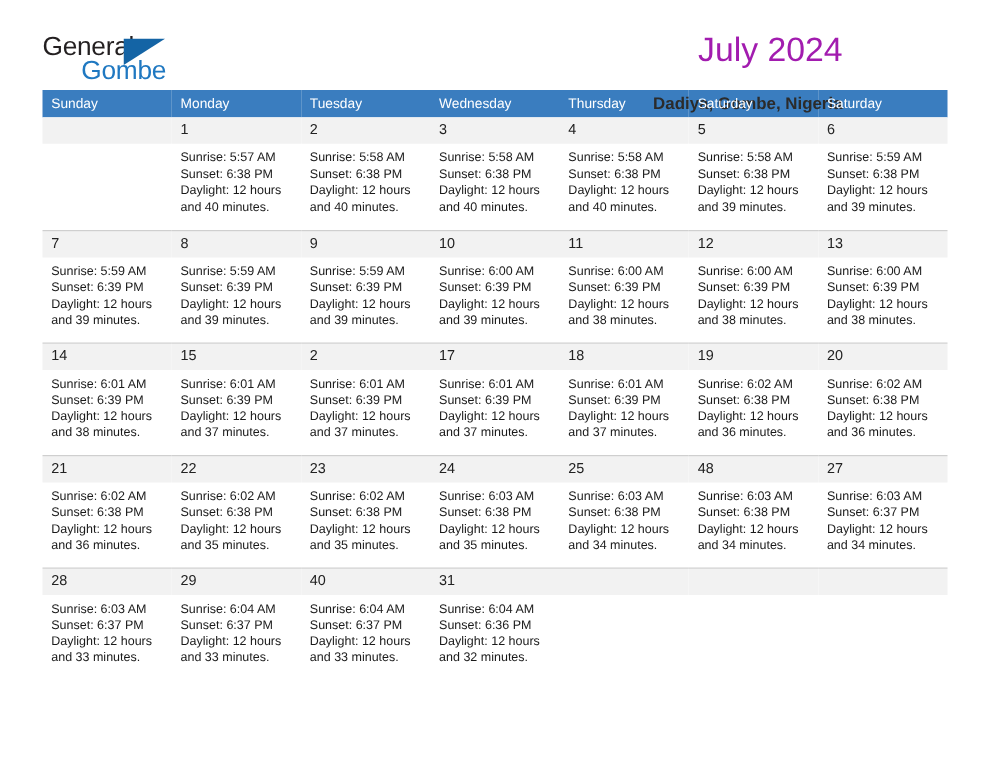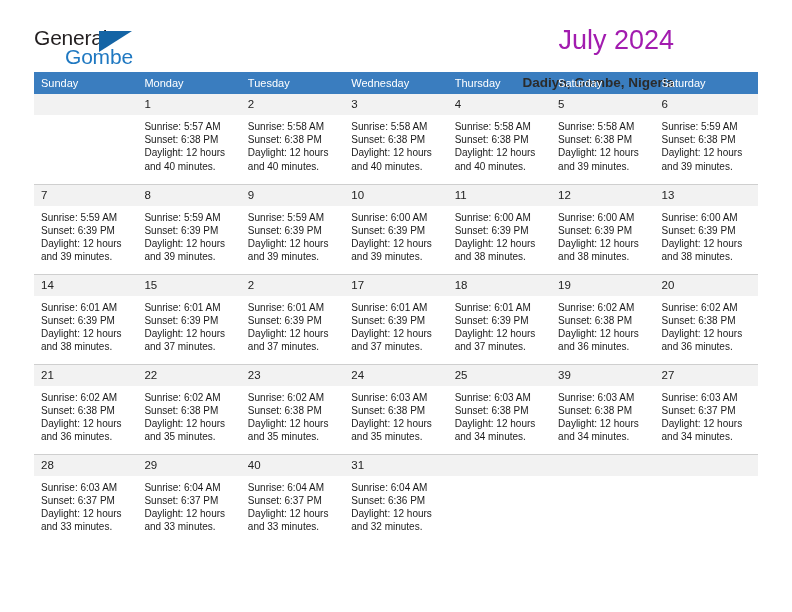--- a/index.html
+++ b/index.html
@@ -403,21 +403,21 @@
           <td>
             <div class="daynum">25</div>
             <div class="cellbody">
               <div>Sunrise: 6:03 AM</div>
               <div>Sunset: 6:38 PM</div>
               <div>Daylight: 12 hours</div>
               <div>and 34 minutes.</div>
             </div>
           </td>
           <td>
-            <div class="daynum">39</div>
+            <div class="daynum">48</div>
             <div class="cellbody">
               <div>Sunrise: 6:03 AM</div>
               <div>Sunset: 6:38 PM</div>
               <div>Daylight: 12 hours</div>
               <div>and 34 minutes.</div>
             </div>
           </td>
           <td>
             <div class="daynum">27</div>
             <div class="cellbody">

